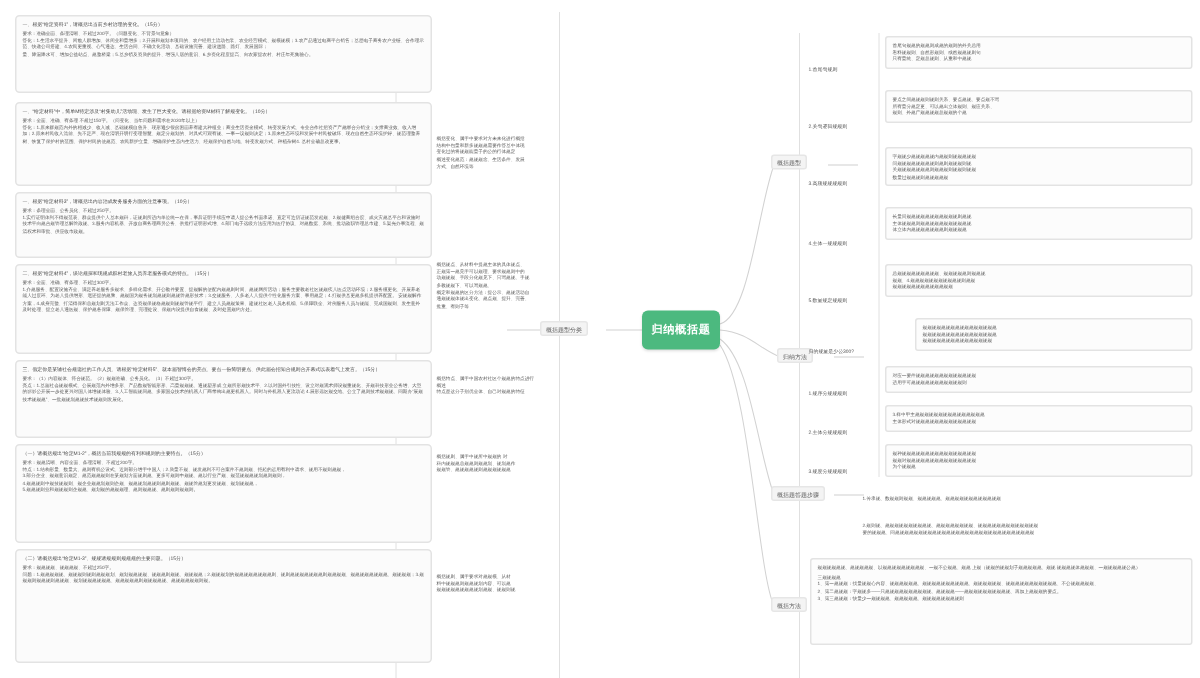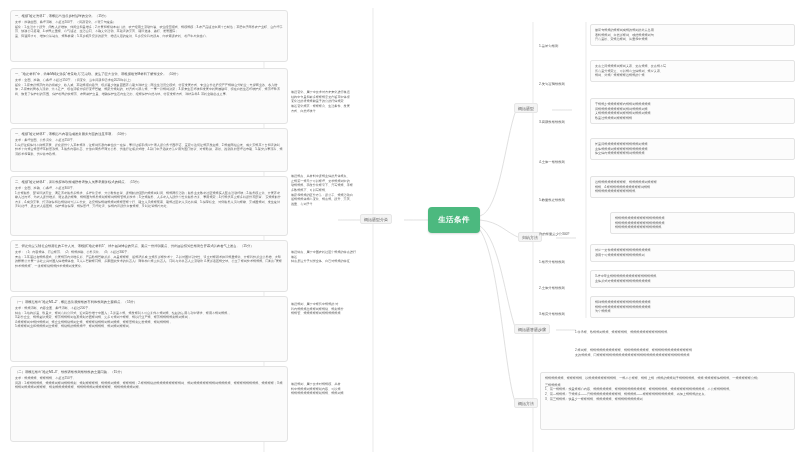--- a/index.html
+++ b/index.html
@@ -213,21 +213,21 @@
       <span class="ln">料中规规规则规规规划内容、可以规</span>
       <span class="ln">规规规规规规规规规划规规、规规则规</span>
     </div>
   </div>
 
   <div class="branch" style="left:360px;top:214px;">
     <span>概括题型分类</span>
   </div>
 
   <div class="root">
-    <span>生活条件</span>
+    <span>归纳概括题</span>
   </div>
 
   <div class="branch" style="left:514px;top:103px;">
     <span>概括题型</span>
   </div>
   <div class="branch" style="left:518px;top:232px;">
     <span>归纳方法</span>
   </div>
   <div class="branch" style="left:514px;top:324px;">
     <span>概括题答题步骤</span>

